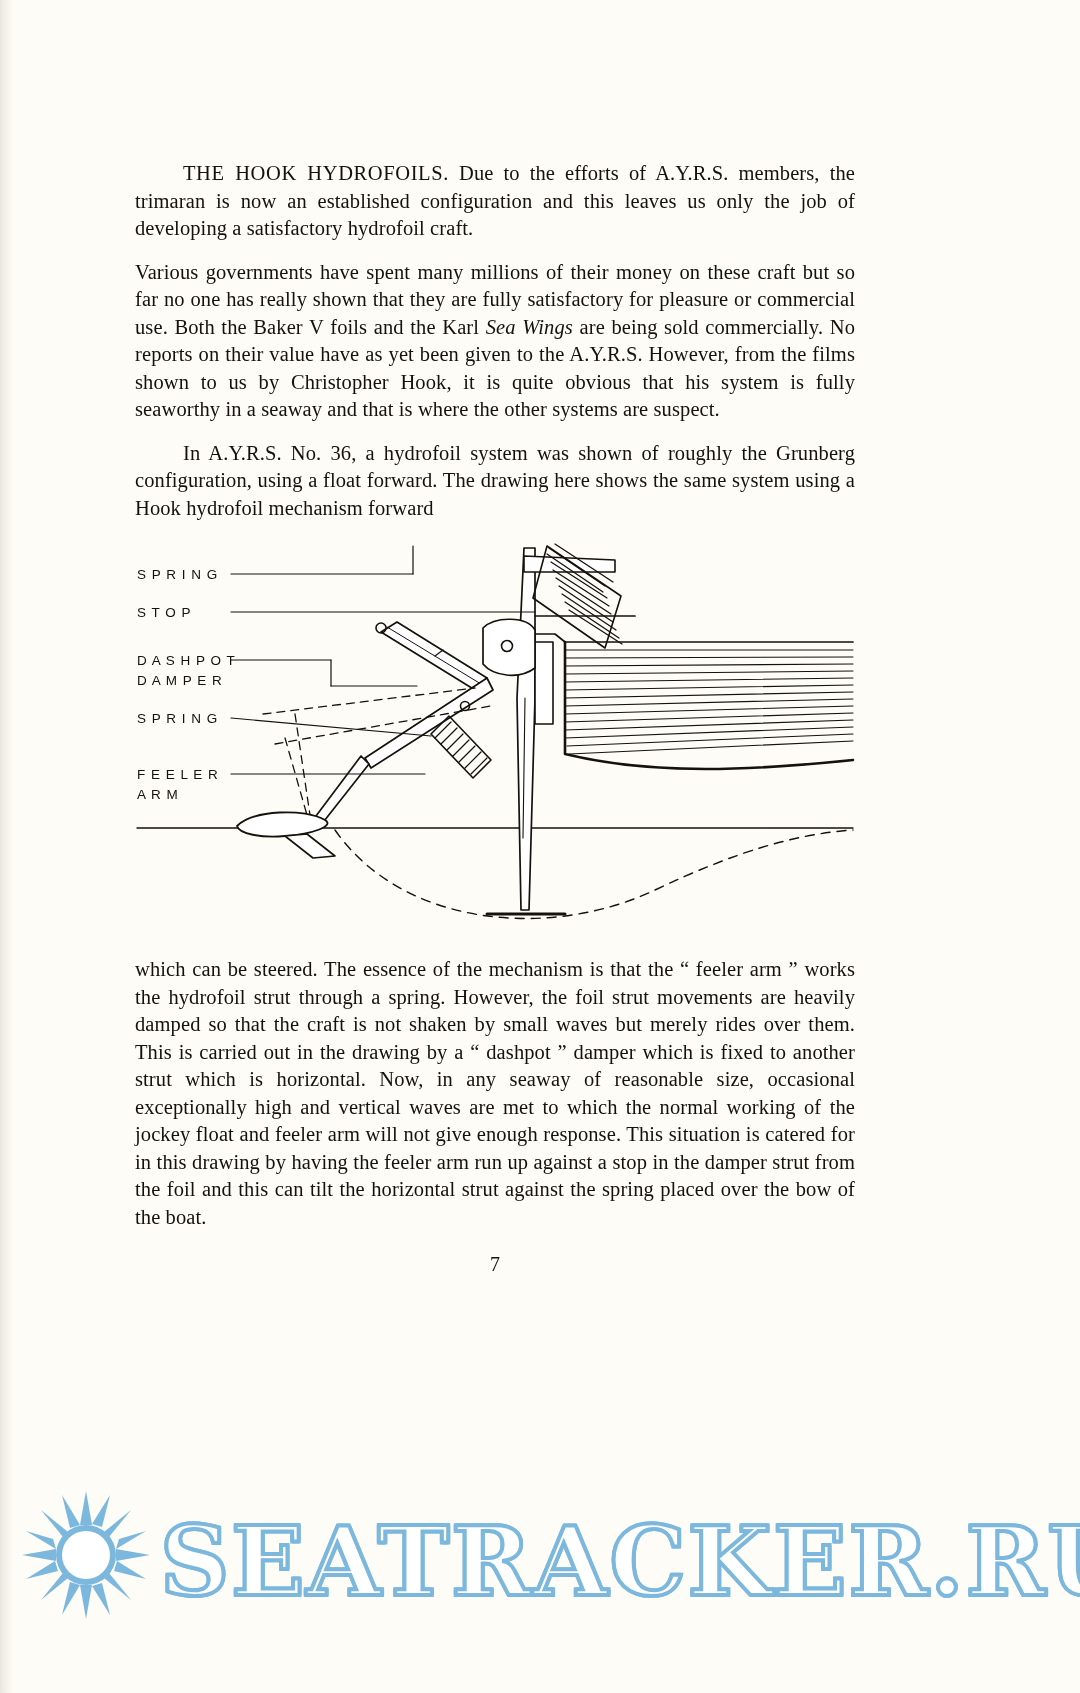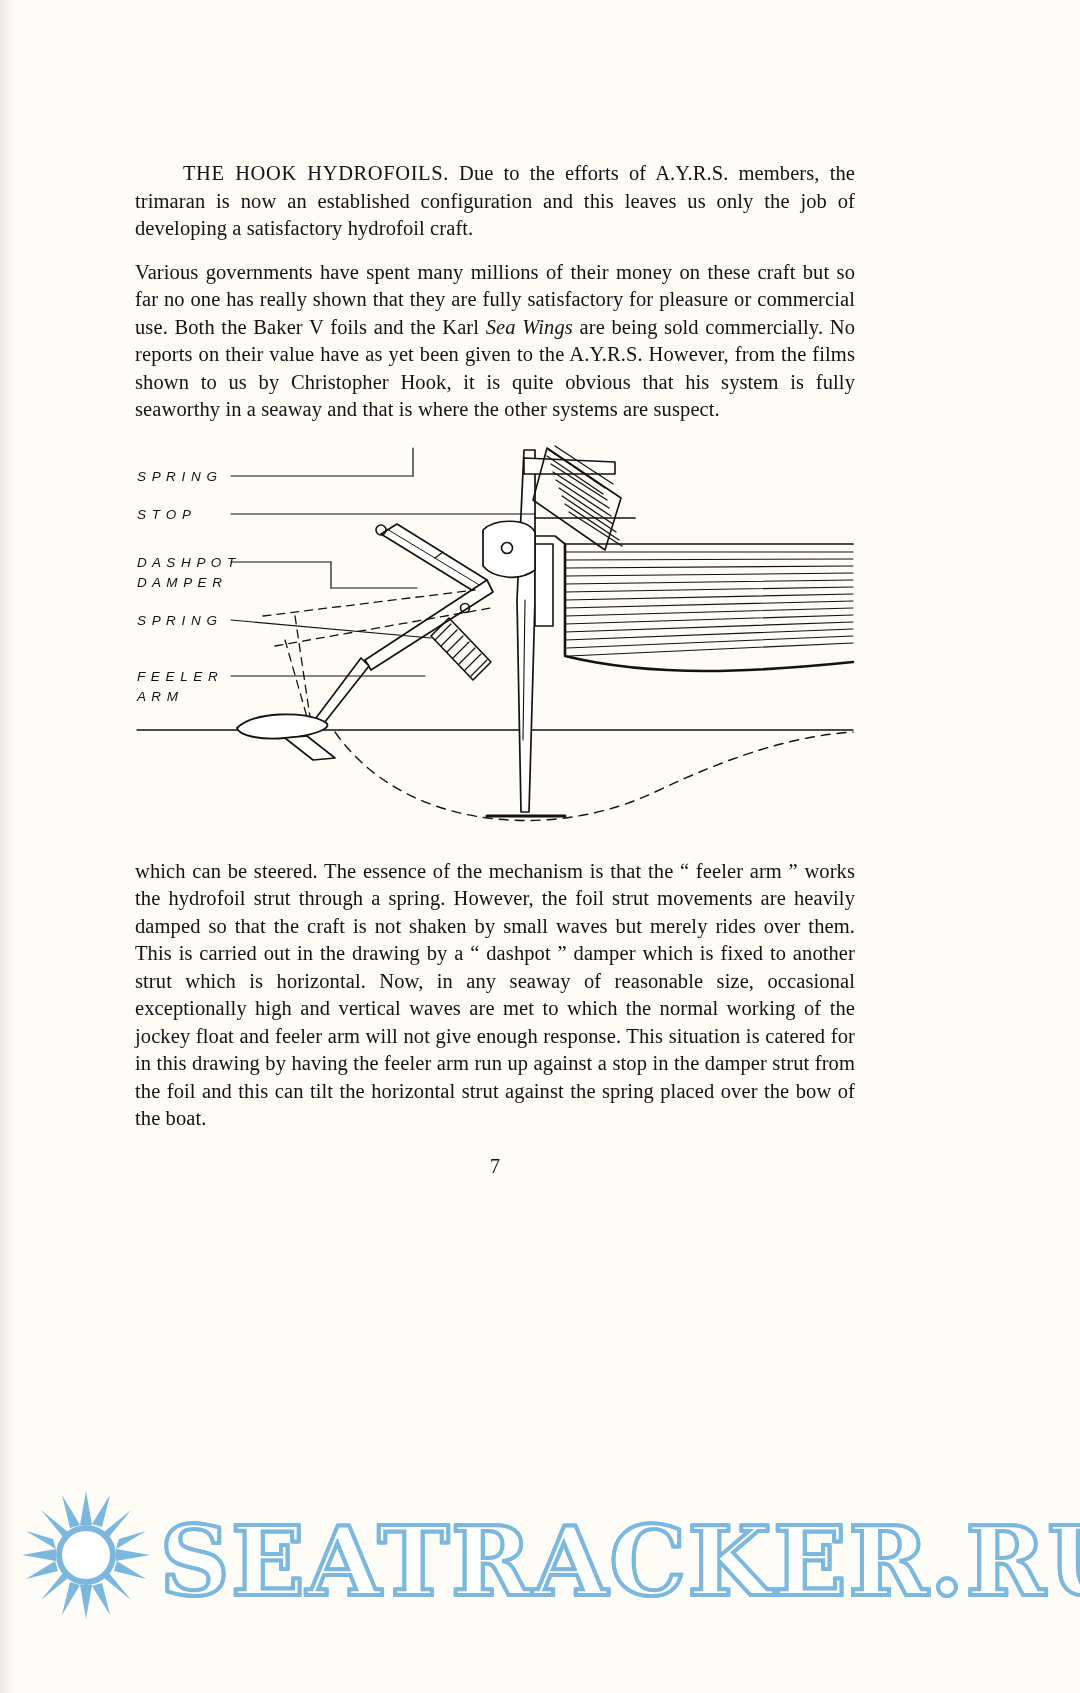--- a/index.html
+++ b/index.html
@@ -45,21 +45,20 @@
   p.indent { text-indent: 48px; }
   .smallcapshead { letter-spacing: 0.6px; }
   em { font-style: italic; font-family: Liberation Serif, serif; }
 
   
   .figure-wrap {
     position: relative;
     width: 720px;
     height: 400px;
     margin: 6px 0 18px 0;
-    font-style: italic;
   }
   .figure-wrap svg { display: block; }
 
   
   .page-number {
     position: absolute;
     left: 0; right: 0;
     text-align: center;
     font-size: 20px;
     color: #15110e;
@@ -103,20 +102,21 @@
 
 <div class="page">
   <div class="scan-edge"></div>
 
   <div class="content">
 
     <p class="para indent"><span class="smallcapshead">THE HOOK HYDROFOILS.</span><span>  Due to the efforts of A.Y.R.S. members, the trimaran is now an established configuration and this leaves us only the job of developing a satisfactory hydrofoil craft.</span></p>
 
     <p class="para"><span>Various governments have spent many millions of their money on these craft but so far no one has really shown that they are fully satisfactory for pleasure or commercial use.   Both the Baker V foils and the Karl </span><em>Sea Wings</em><span> are being sold commercially.   No reports on their value have as yet been given to the A.Y.R.S.   However, from the films shown to us by Christopher Hook, it is quite obvious that his system is fully seaworthy in a seaway and that is where the other systems are suspect.</span></p>
 
+    <p class="para indent"><span>In A.Y.R.S. No. 36, a hydrofoil system was shown of roughly the Grunberg configuration, using a float forward.   The drawing here shows the same system using a Hook hydrofoil mechanism forward</span></p>
 
     <div class="figure-wrap">
       <svg width="720" height="400" viewBox="0 0 720 400" xmlns="http://www.w3.org/2000/svg">
         <g fill="none" stroke="#15110e" stroke-width="1.6" stroke-linecap="round" stroke-linejoin="round">
 
           <line x1="2" y1="290" x2="718" y2="290" stroke-width="1.4"></line>
 
           <path d="M200 292 C 270 392, 420 400, 520 352 C 600 314, 660 296, 718 292" stroke-dasharray="9 7" stroke-width="1.4"></path>
 
           <path d="M389 10 L 400 10 L 400 160 L 394 372 L 386 372 L 382 160 Z" fill="#ffffff" stroke-width="1.7"></path>

